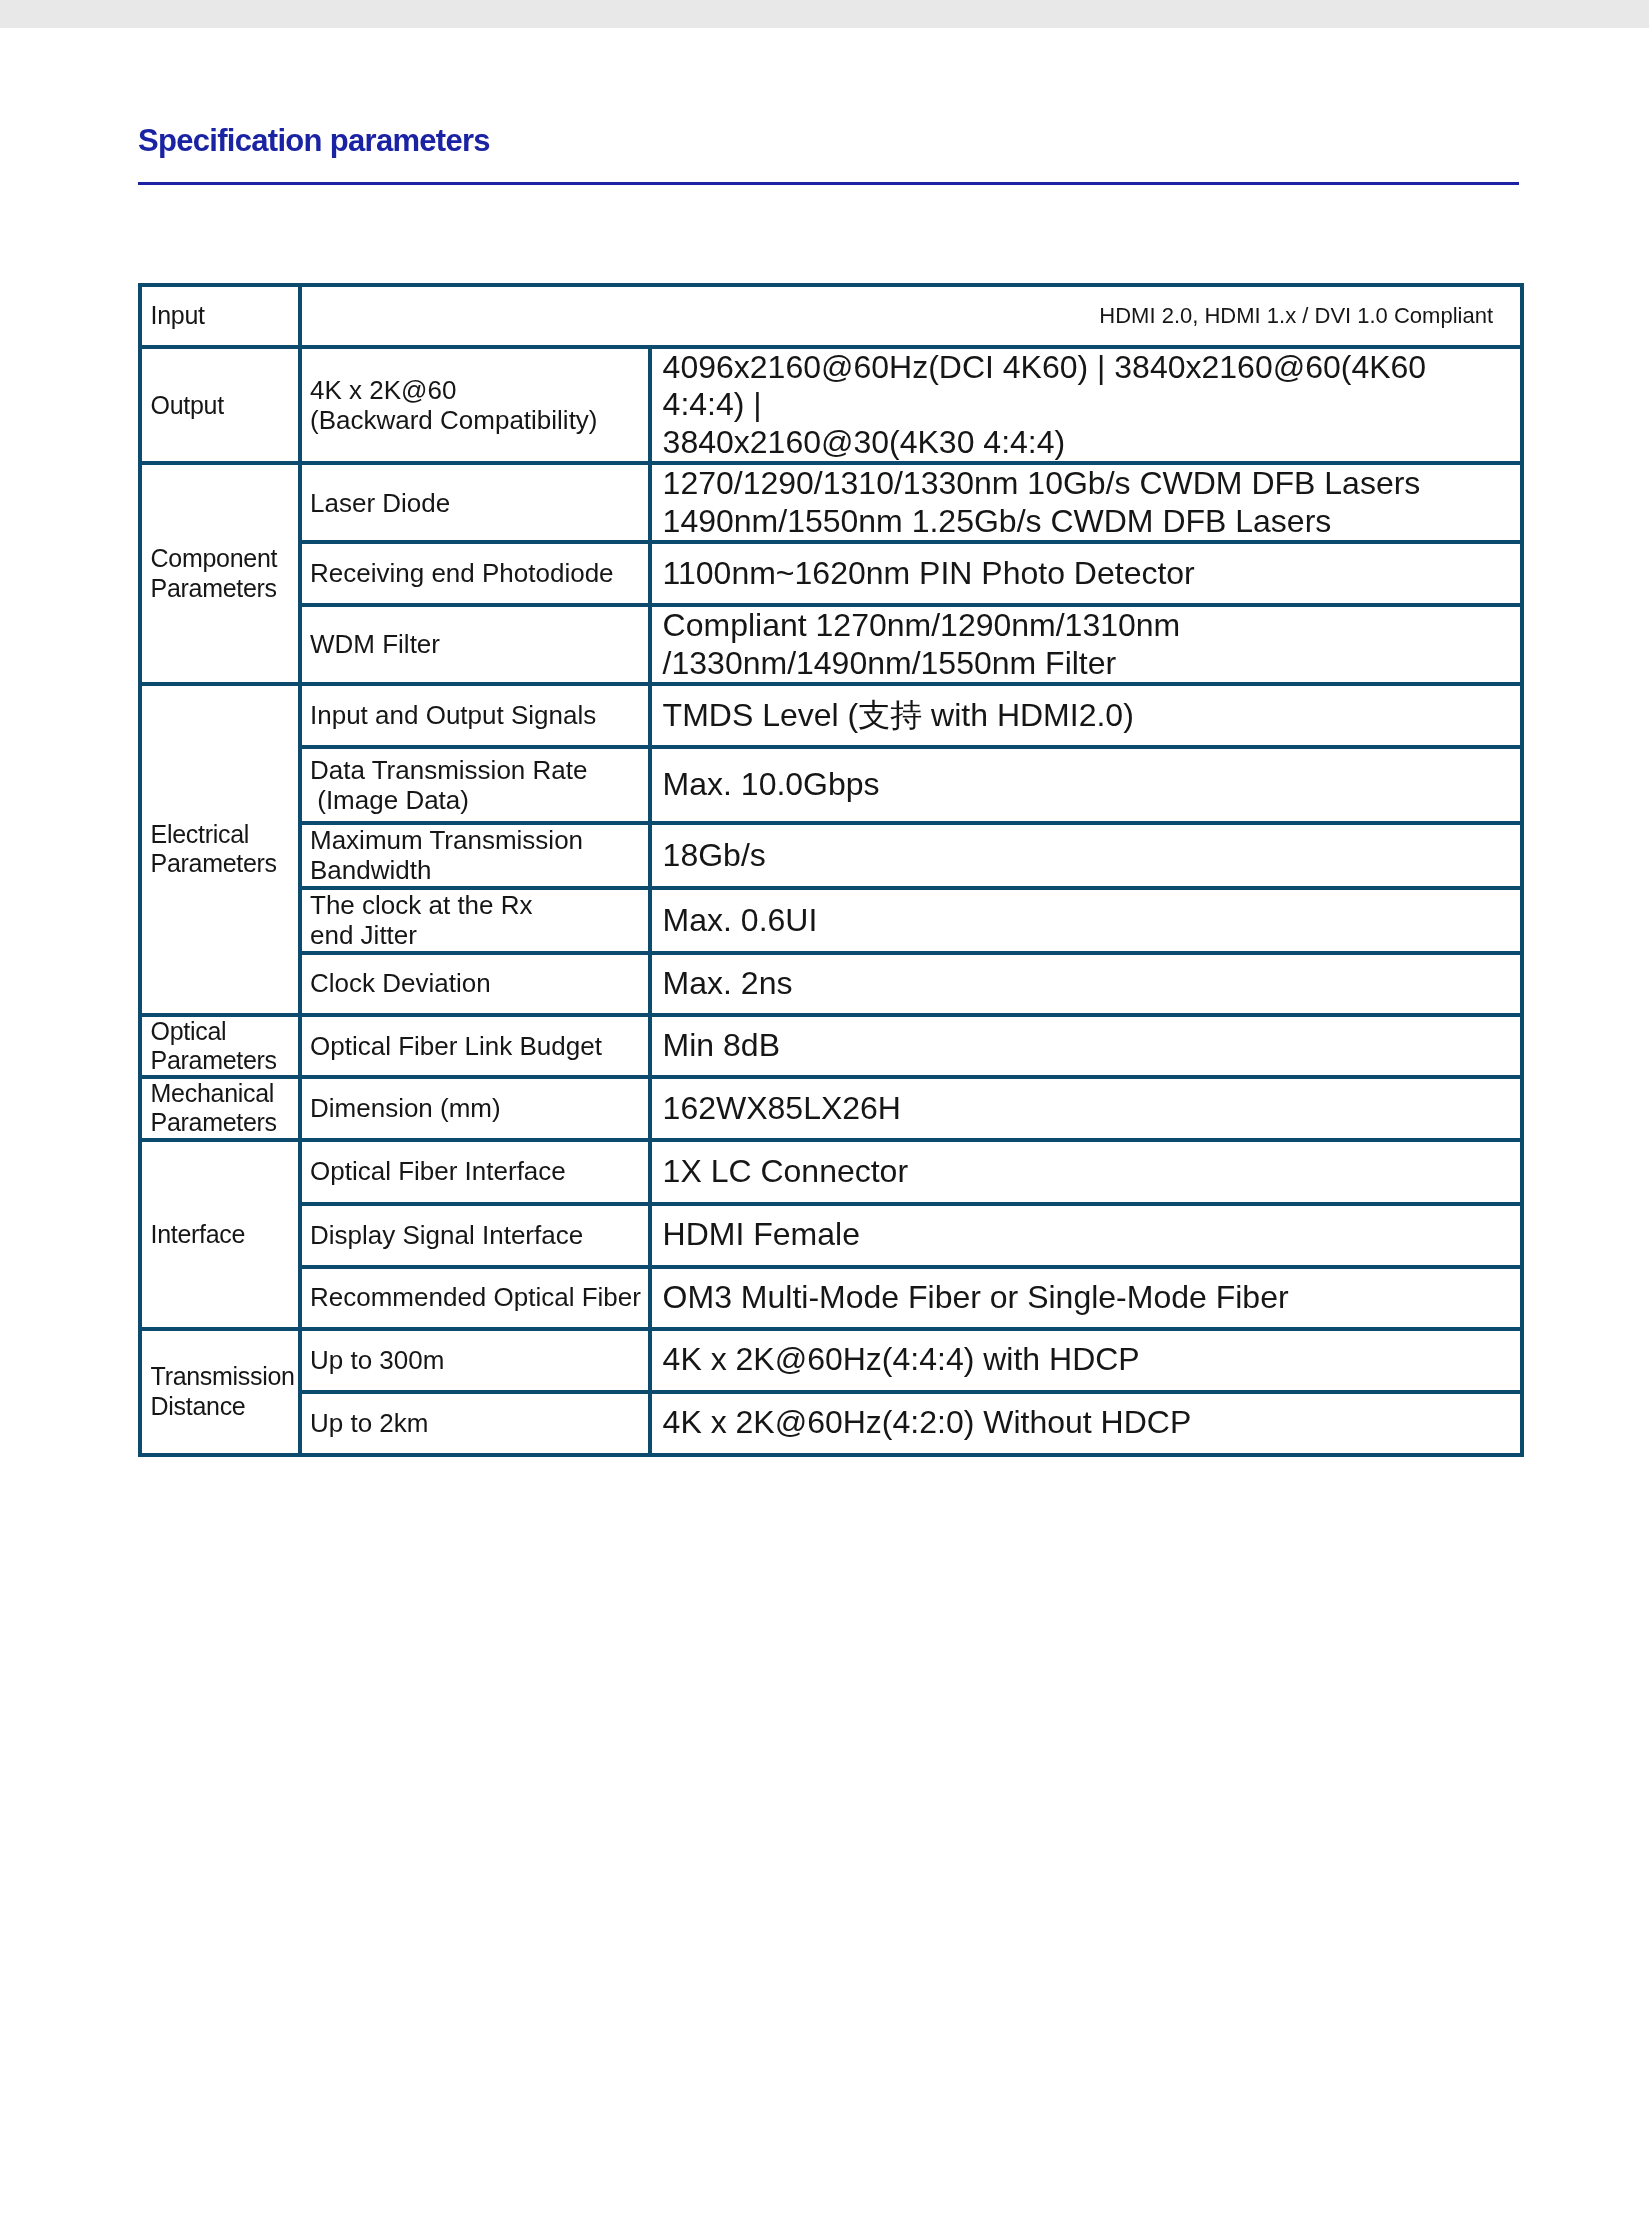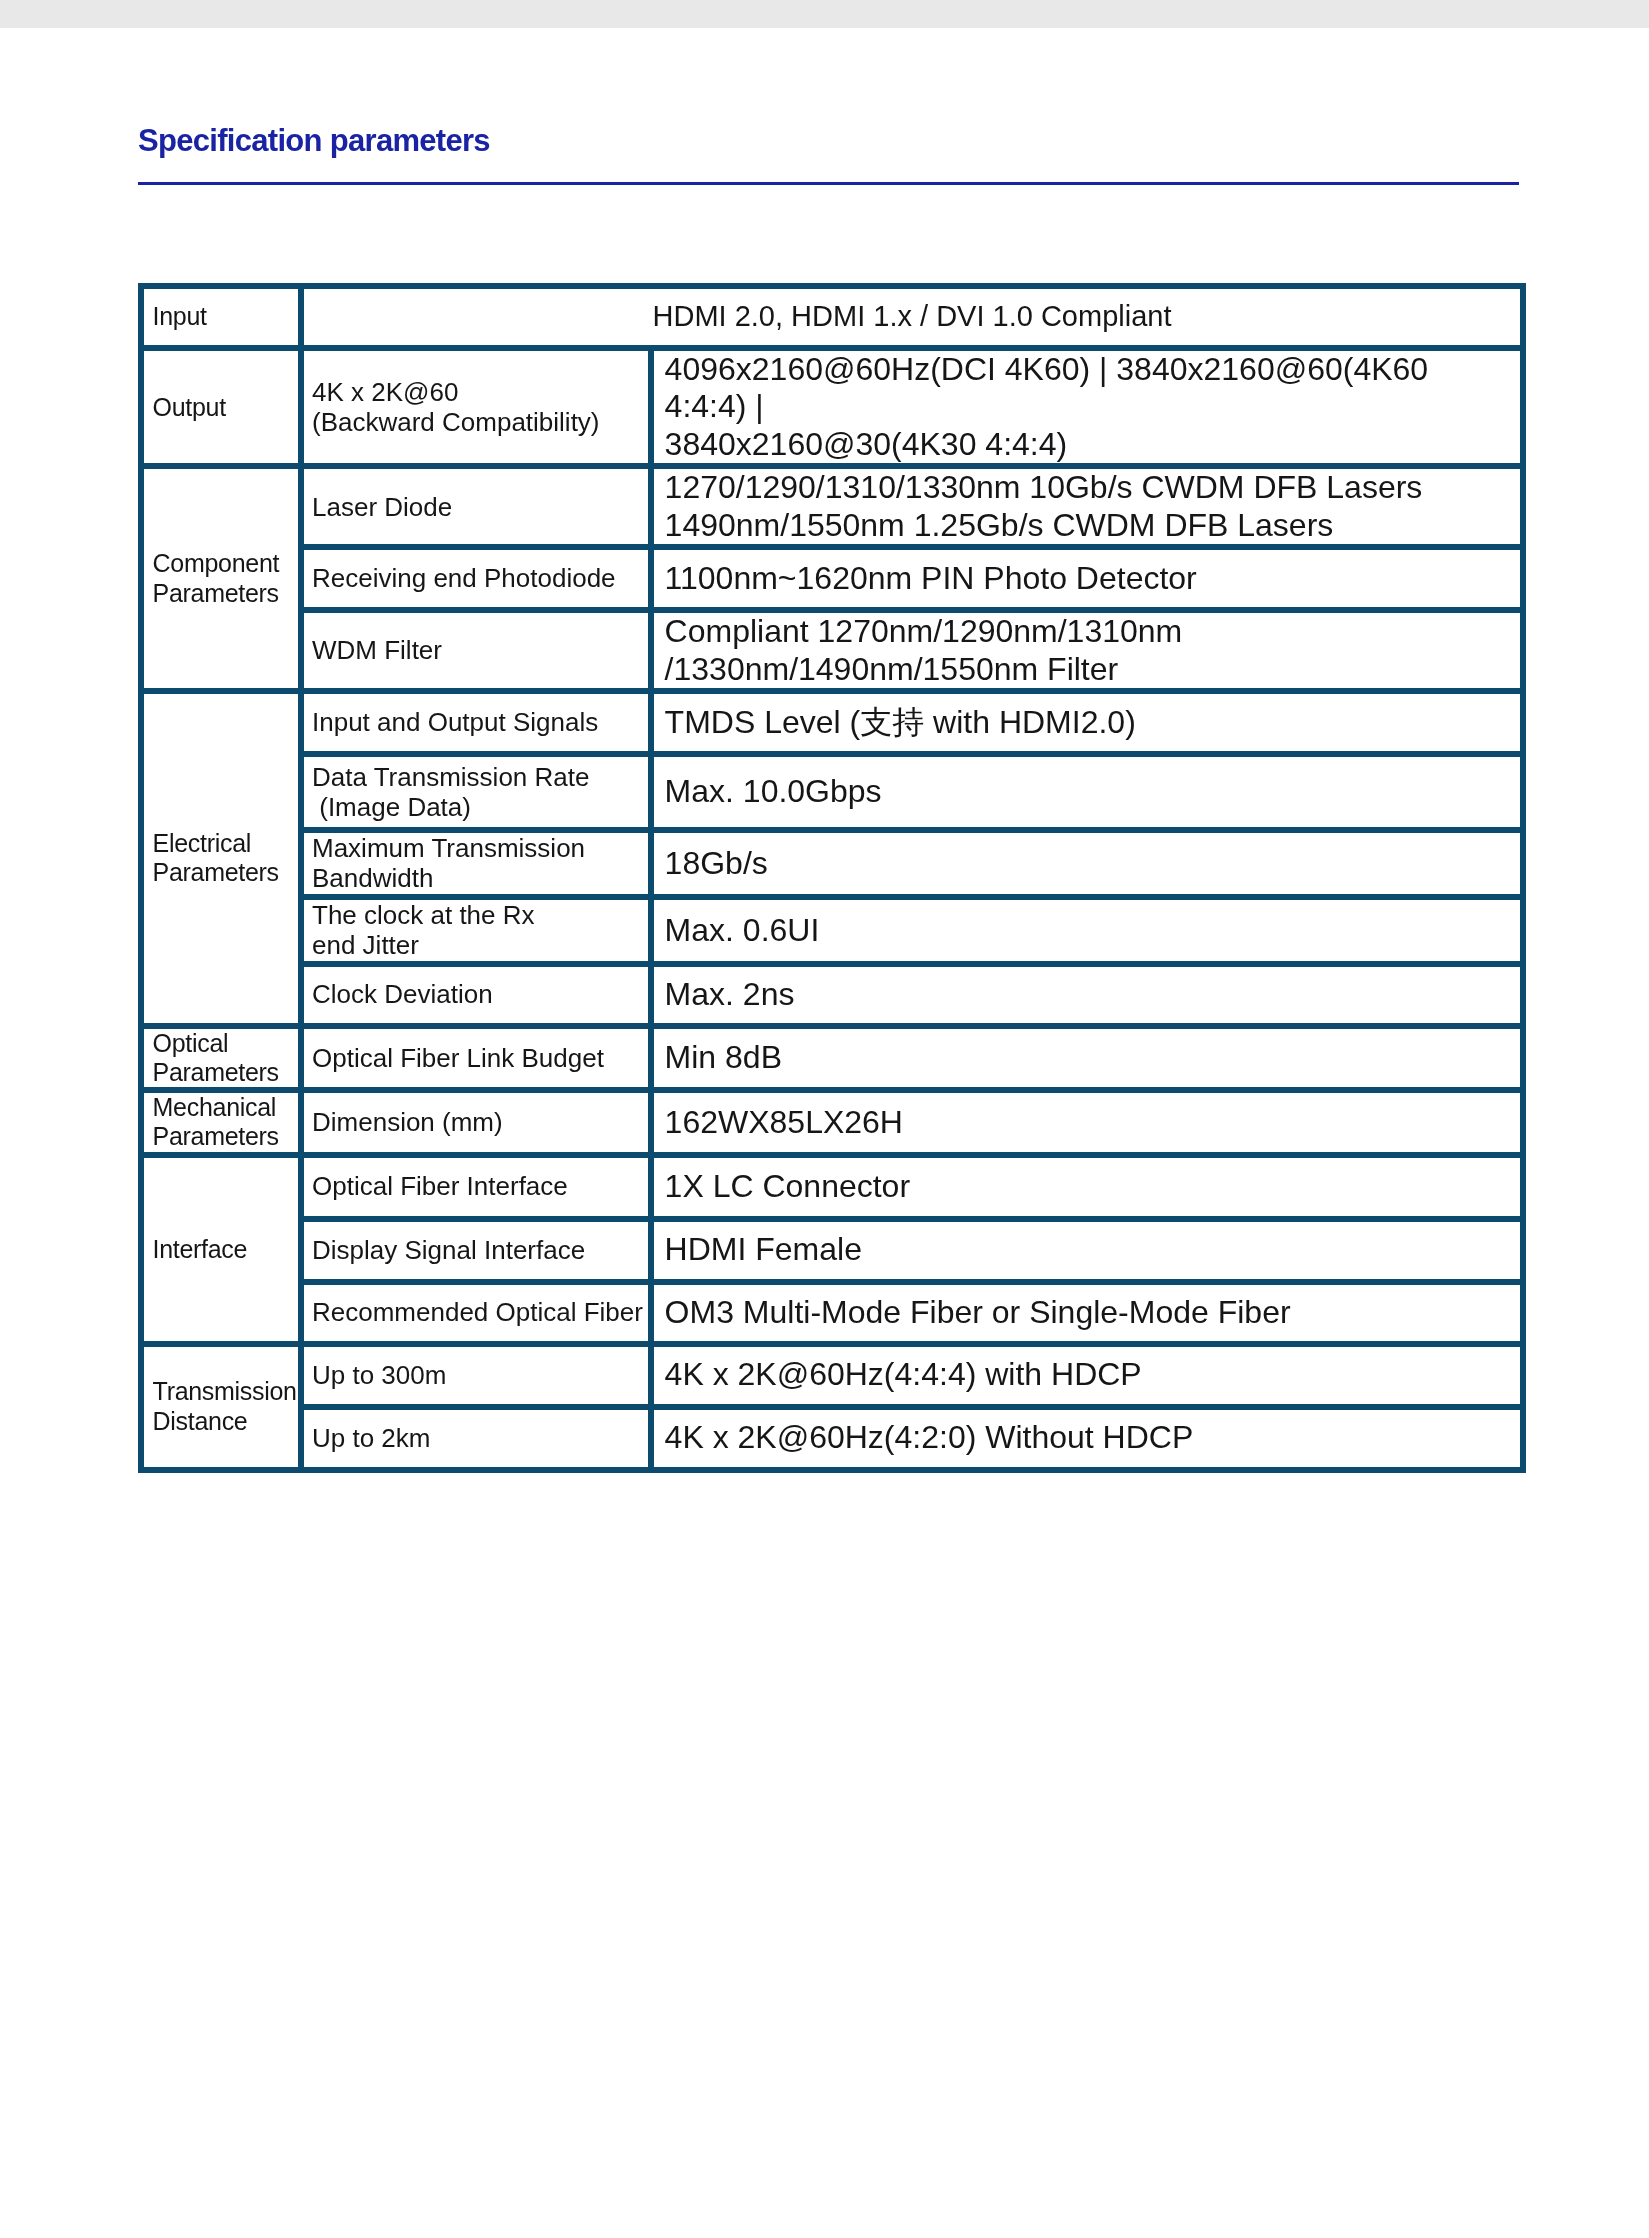--- a/index.html
+++ b/index.html
@@ -36,42 +36,42 @@
     left: 138px;
     top: 255px;
     width: 1382px;
     border-collapse: collapse;
     table-layout: fixed;
   }
   table.spec col.c1 { width: 160px; }
   table.spec col.c2 { width: 350px; }
   table.spec col.c3 { width: 872px; }
   table.spec td {
-    border: 6px solid #0c4a6e;
+    border: 4px solid #0c4a6e;
     vertical-align: middle;
     white-space: pre-wrap;
     line-height: 1.17;
     overflow: hidden;
   }
   td.cat {
     font-size: 25px;
     letter-spacing: -0.3px;
     padding: 0 1.3px 0 8.6px;
   }
   td.lbl {
     font-size: 26px;
     padding: 0 1.3px 0 8px;
   }
   td.val {
     font-size: 32px;
     padding: 0 4px 0 10.6px;
   }
   td.val-merged {
-    font-size: 29px;
-    text-align: center;
+    font-size: 22px;
+    text-align: right;
     padding: 0 27px;
   }
 </style>
 </head>
 <body>
 
 <div class="page">
 
   <div class="doc-title">Specification parameters</div>
   <div class="title-rule"></div>

